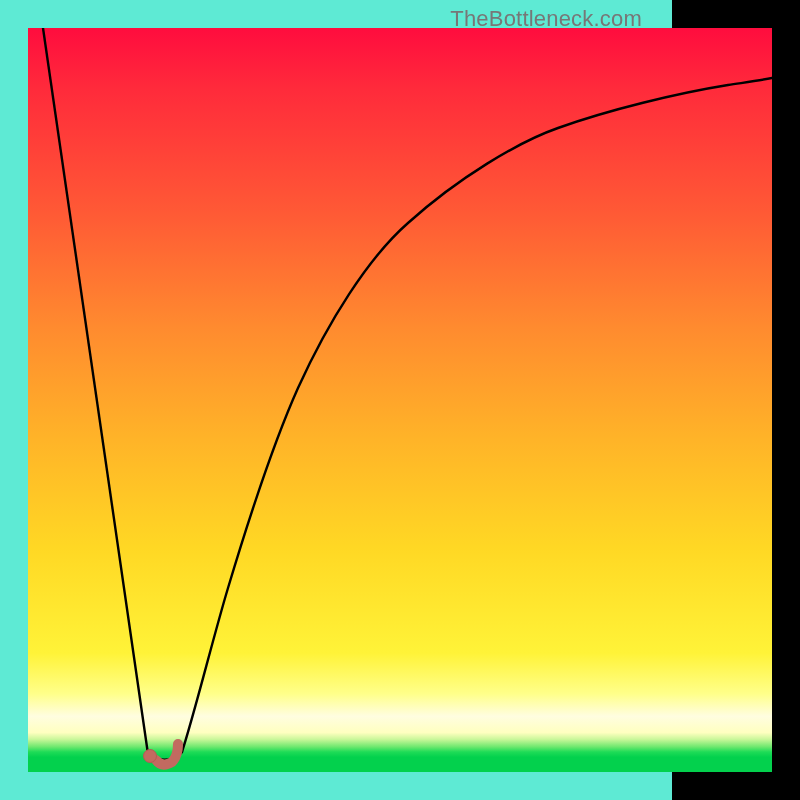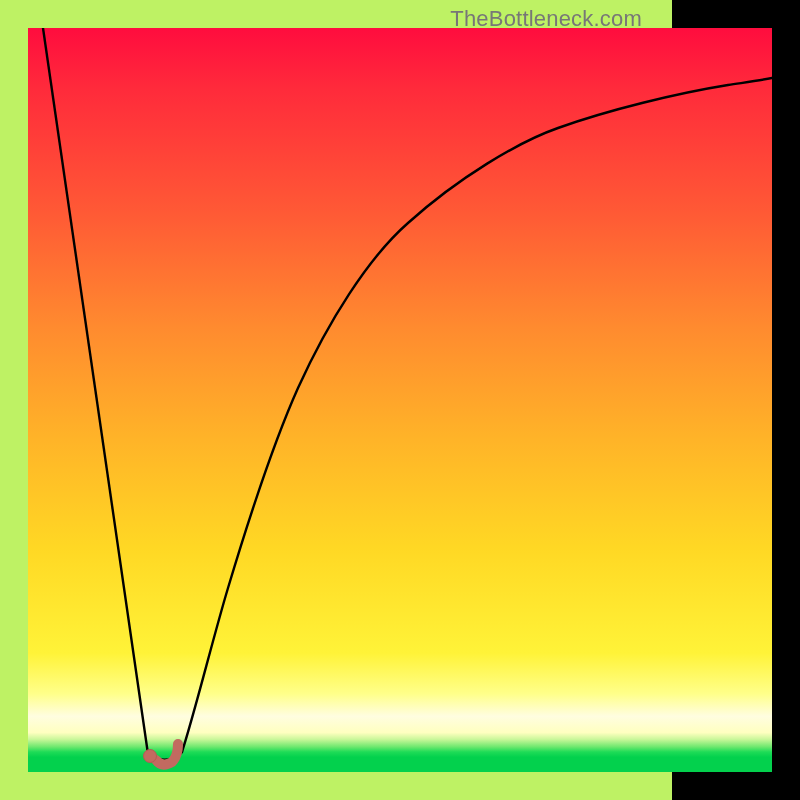--- a/index.html
+++ b/index.html
@@ -9,21 +9,21 @@
     height: 800px;
     overflow: hidden;
     background: #000;
     font-family: Arial, Helvetica, sans-serif;
   }
   .frame {
     position: absolute;
     top: 0; left: 0;
     width: 672px;
     height: 800px;
-    background: #bef264;
+    background: #5eead4;
   }
   .plot-area {
     position: absolute;
     top: 28px;
     left: 28px;
     width: 744px;
     height: 744px;
     overflow: hidden;
   }
   

